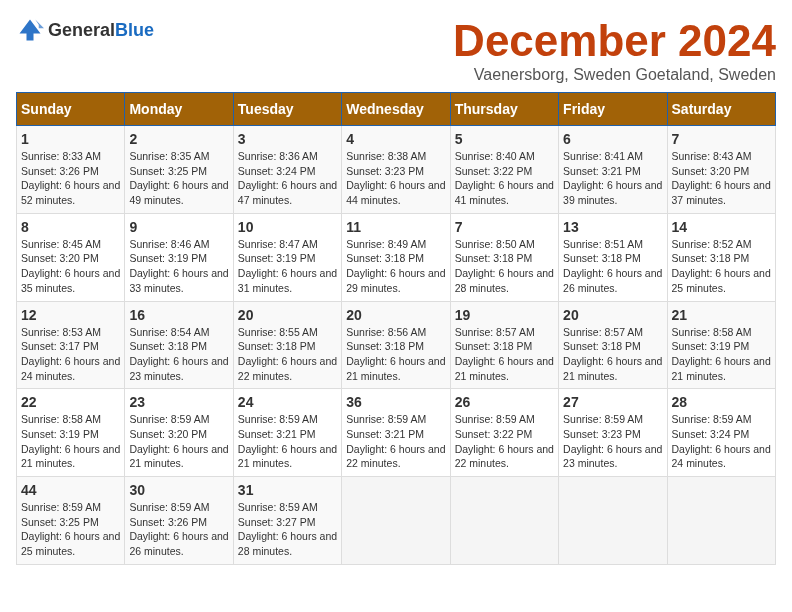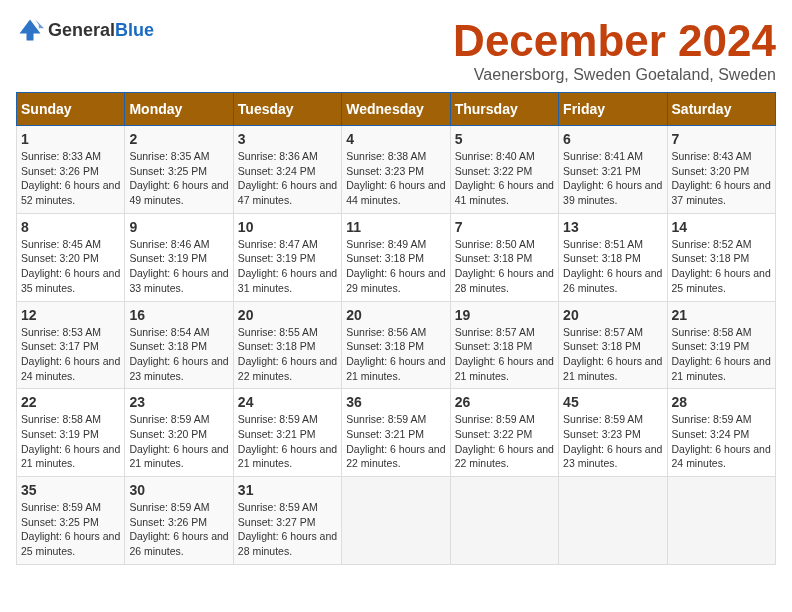--- a/index.html
+++ b/index.html
@@ -226,31 +226,31 @@
         </td>
         <td>
           <span class="day-number">36</span>
           <div class="day-info">Sunrise: 8:59 AM<br>Sunset: 3:21 PM<br>Daylight: 6 hours and 22 minutes.</div>
         </td>
         <td>
           <span class="day-number">26</span>
           <div class="day-info">Sunrise: 8:59 AM<br>Sunset: 3:22 PM<br>Daylight: 6 hours and 22 minutes.</div>
         </td>
         <td>
-          <span class="day-number">45</span>
+          <span class="day-number">27</span>
           <div class="day-info">Sunrise: 8:59 AM<br>Sunset: 3:23 PM<br>Daylight: 6 hours and 23 minutes.</div>
         </td>
         <td>
           <span class="day-number">28</span>
           <div class="day-info">Sunrise: 8:59 AM<br>Sunset: 3:24 PM<br>Daylight: 6 hours and 24 minutes.</div>
         </td>
       </tr>
       <tr>
         <td>
-          <span class="day-number">35</span>
+          <span class="day-number">44</span>
           <div class="day-info">Sunrise: 8:59 AM<br>Sunset: 3:25 PM<br>Daylight: 6 hours and 25 minutes.</div>
         </td>
         <td>
           <span class="day-number">30</span>
           <div class="day-info">Sunrise: 8:59 AM<br>Sunset: 3:26 PM<br>Daylight: 6 hours and 26 minutes.</div>
         </td>
         <td>
           <span class="day-number">31</span>
           <div class="day-info">Sunrise: 8:59 AM<br>Sunset: 3:27 PM<br>Daylight: 6 hours and 28 minutes.</div>
         </td>

